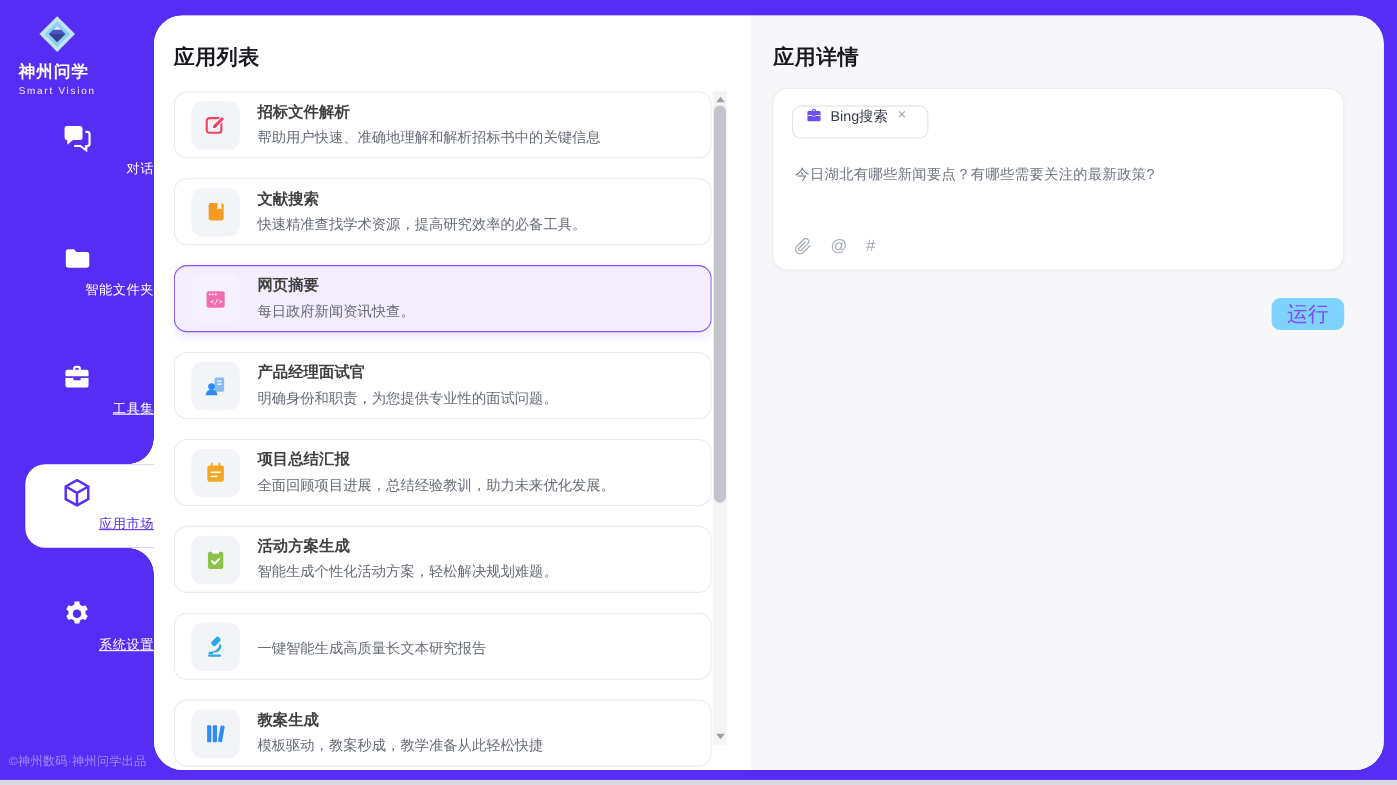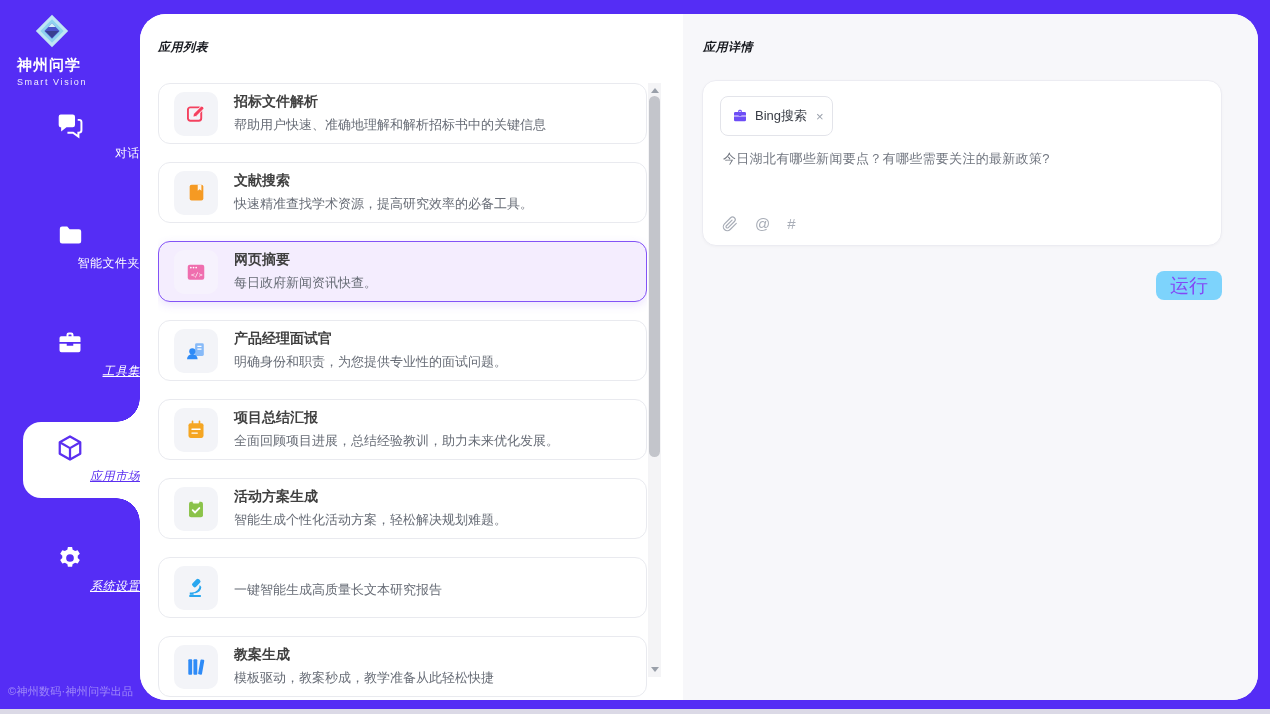--- a/index.html
+++ b/index.html
@@ -11,52 +11,52 @@
   }
   
   .sidebar { position:absolute; left:0; top:0; width:140px; height:714px; }
   .logo { position:absolute; top:13px; left:17px; display:flex; align-items:center; gap:7px; z-index:3;flex-direction:column; }
   .logo-name { font-size:15px; font-weight:bold; color:#fff; letter-spacing:1px; white-space:nowrap; }
   .logo-sub { font-size:9px; color:rgba(255,255,255,.92); letter-spacing:1.6px; margin-top:2px; white-space:nowrap; }
   .nav-item { position:absolute; left:0; width:140px; text-align:right; color:#fff; z-index:3; cursor:pointer; }
   .nav-item .nav-icon { height:30px; display:flex; align-items:center; justify-content:center; }
   .nav-item .nav-label { font-size:12px; margin-top:5px; letter-spacing:.5px; }
   .nav-item.active { color:#5b2ff0; }
-  .nav-item .nav-label.underlined { text-decoration:underline;font-style:italic; }
+  .nav-item .nav-label.underlined { text-decoration:underline; }
   .active-bubble { position:absolute; left:23px; top:422px; width:117px; height:76px; background:#fff; border-radius:18px 0 0 18px; z-index:2; }
   .bubble-conn { position:absolute; left:116px; width:24px; height:24px; z-index:2; }
   .conn-top { top:398px; background:radial-gradient(circle at 0 0, #552df5 23.5px, #fff 24px); }
   .conn-bottom { top:498px; background:radial-gradient(circle at 0 100%, #552df5 23.5px, #fff 24px); }
   .avatar-row { position:absolute; top:646px; left:0; width:140px; display:flex; align-items:center; justify-content:center; gap:12px; z-index:3; }
   .avatar { width:30px; height:30px; border-radius:50%; background:#eae6f8; color:#5b35f0; display:flex; align-items:center; justify-content:center; cursor:pointer; }
   .user-label { color:#fff; font-size:14px; }
   .sidebar-footer { position:absolute; left:8px; top:684px; font-size:11px; color:rgba(255,255,255,.42); letter-spacing:.3px; white-space:nowrap; z-index:3; }
   
   .main-panel { position:absolute; left:140px; top:14px; width:1118px; height:686px; border-radius:26px; background:#fff; display:flex; overflow:hidden; z-index:2; }
   .list-col { width:543px; position:relative; background:#fff; flex:none; }
-  .col-title { position:absolute; top:25px; left:18px; font-size:12px; font-weight:bold; color:#17191f; letter-spacing:.5px;font-style:italic; }
+  .col-title { position:absolute; top:25px; left:18px; font-size:19px; font-weight:bold; color:#17191f; letter-spacing:.5px; }
   .cards { position:absolute; top:69px; left:18px; width:489px; bottom:0; overflow:hidden; }
   .card { height:61px; border:1px solid #e9eaef; border-radius:12px; margin-bottom:18px; display:flex; align-items:center; padding:0 14px 0 15px; background:#fff; cursor:pointer; }
   .card.selected { background:#f4edfe; border-color:#8353f6; box-shadow:0 3px 10px rgba(130,80,245,.16); }
   .tile { width:44px; height:44px; border-radius:10px; background:#f3f4f8; display:flex; align-items:center; justify-content:center; flex:none; }
   .card.selected .tile { background:#f6f2fd; }
   .card-text { margin-left:16px; min-width:0; }
   .card-title { font-size:14px; font-weight:bold; color:#404040; }
   .card-desc { font-size:13px; color:#676c76; margin-top:5px; white-space:nowrap; }
   
   .scrollbar { position:absolute; top:69px; right:22px; width:13px; height:594px; background:#f4f4f6; }
   .sb-arrow { position:absolute; left:50%; transform:translateX(-50%); width:0; height:0; border-left:4px solid transparent; border-right:4px solid transparent; cursor:pointer; }
   .sb-up { top:5px; border-bottom:5px solid #9aa0aa; }
   .sb-down { bottom:5px; border-top:5px solid #9aa0aa; }
   .sb-thumb { position:absolute; top:13px; left:1px; width:11px; height:361px; background:#c3c5cb; border-radius:6px; cursor:grab; }
   
   .detail-col { flex:1; background:#f7f7fa; position:relative; }
   .detail-col .col-title { left:20px; }
   .detail-card { position:absolute; top:66px; left:19px; width:520px; height:166px; background:#fff; border:1px solid #ececf2; border-radius:14px; box-shadow:0 1px 3px rgba(20,20,40,.03); cursor:text; }
-  .tool-tag { position:absolute; top:15px; left:17px; height:40px; display:inline-flex; align-items:center; gap:7px; padding:0 8px 0 11px; border:1px solid #e3e4ea; border-radius:8px; background:#fff; cursor:default; }
+  .tool-tag { position:absolute; top:15px; left:17px; height:30px; display:inline-flex; align-items:flex-start; gap:7px; padding:0 19px 0 11px; border:1px solid #e3e4ea; border-radius:8px; background:#fff; cursor:default; }
   .tool-tag .tag-icon { color:#6d4df6; display:flex; }
   .tag-label { font-size:13px; color:#383c45; }
   .tag-close { font-size:13px; color:#9aa0ab; margin-left:2px; cursor:pointer; line-height:1; }
   .prompt { position:absolute; top:68px; left:20px; right:20px; font-size:13px; color:#70757f; letter-spacing:.3px; line-height:1.5; }
   .composer-icons { position:absolute; left:19px; bottom:13px; display:flex; gap:17px; align-items:center; color:#a8adb7; }
   .composer-icons .glyph { font-size:15px; cursor:pointer; }
   .composer-icons .svg-ic { display:flex; cursor:pointer; }
   .run-btn { position:absolute; top:257px; right:36px; min-width:52px; height:29px; padding:0 14px; background:#7dd3fc; color:#8347f5; font-size:19px; border:none; border-radius:8px; display:flex; align-items:center; justify-content:center; cursor:pointer; font-family:inherit; }
   
   .bottom-strip { position:absolute; left:0; right:0; bottom:0; height:5px; background:#dbd9e6; z-index:5; }

